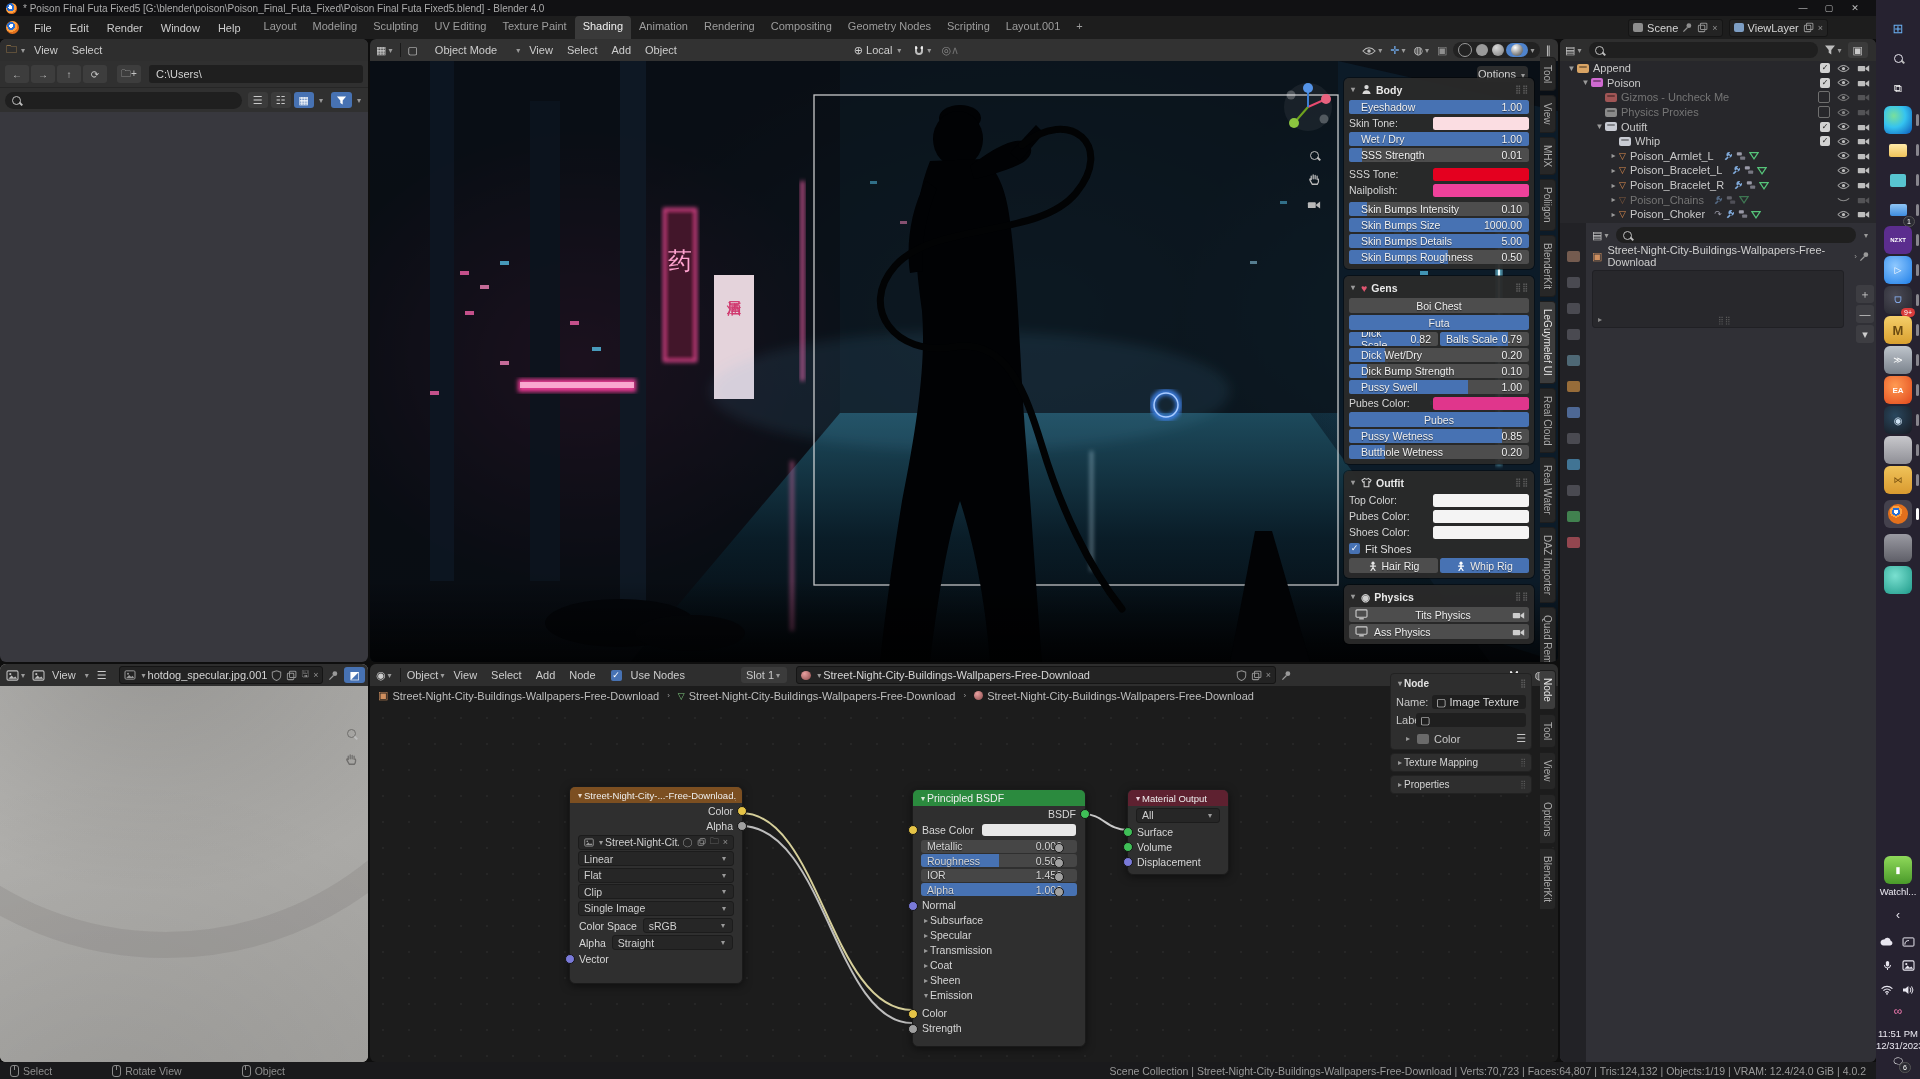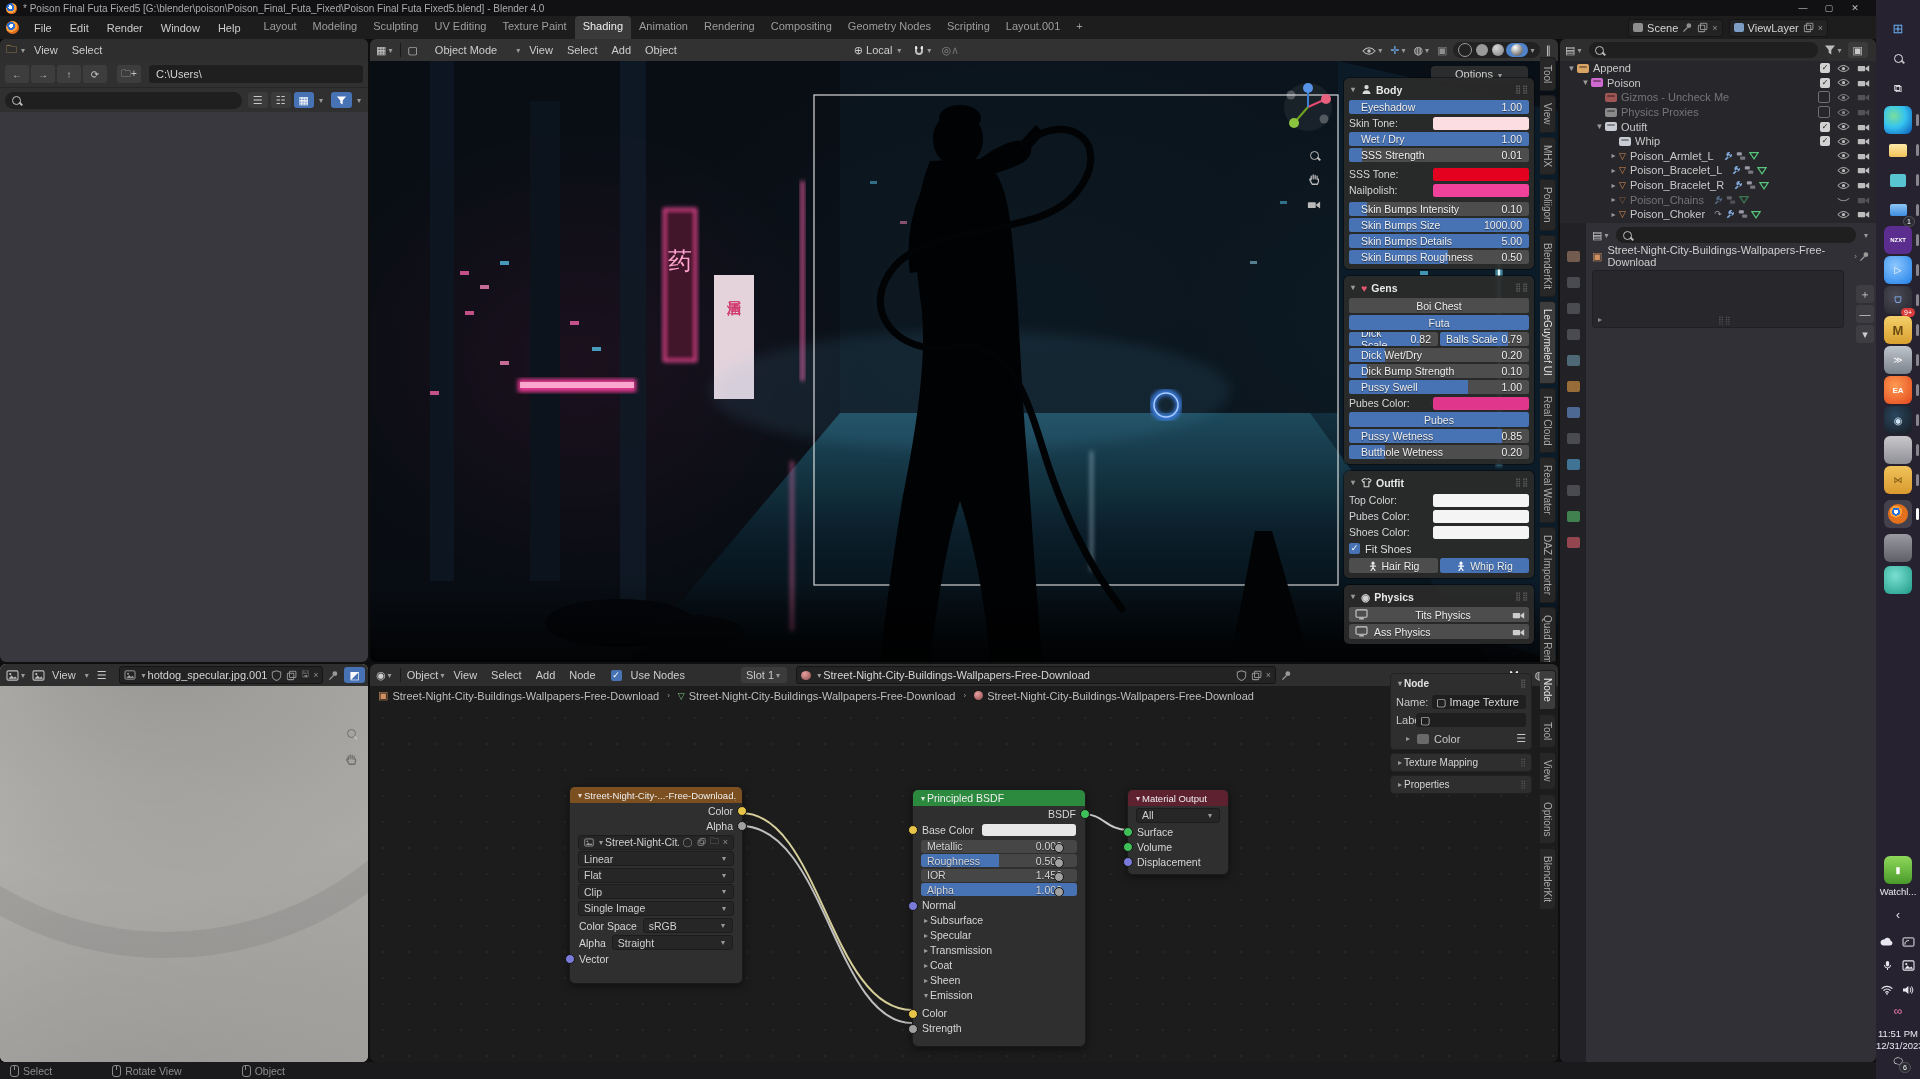--- a/index.html
+++ b/index.html
@@ -60,21 +60,21 @@
   .vp{left:370px;top:39px;width:1188px;height:623px;background:#060a0e;}
   .vp-head{position:relative;z-index:6;}
   .shadegroup{display:flex;align-items:center;background:#222;border-radius:9px;padding:1px 3px;margin-left:6px;}
   .shadedot{width:12px;height:12px;border-radius:50%;margin:0 2px;}
   .sd1{border:1.5px solid #9a9a9a;}
   .sd2{background:#9a9a9a;}
   .sd3{background:radial-gradient(circle at 35% 30%,#d8d8d8,#7a7a7a);}
   .sdactive{background:#4f83cc;border-radius:8px;padding:1px 3px;display:flex;align-items:center;}
   .sd4{background:radial-gradient(circle at 35% 30%,#fff,#888 60%,#444);}
   .optionsbtn{position:absolute;z-index:6;right:30px;top:27px;background:rgba(48,48,48,.9);border-radius:4px;
-              padding:2px 24px;color:#d0d0d0;}
+              padding:2px 1px;color:#d0d0d0;}
   .scene-svg{position:absolute;left:0;top:22px;width:1188px;height:601px;}
   .navgizmo{position:absolute;z-index:5;left:912px;top:42px;width:52px;height:52px;}
   .vptool{position:absolute;z-index:5;left:936px;width:16px;height:16px;color:#b9b9b9;display:flex;align-items:center;justify-content:center;}
 
   
   .np{position:absolute;z-index:7;left:974px;top:39px;width:190px;}
   .npsec{background:rgba(42,42,42,.96);border-radius:5px;margin-bottom:7px;padding:3px 5px 5px 5px;box-shadow:0 0 0 1px rgba(0,0,0,.4);}
   .npsec .sechead{display:flex;align-items:center;height:17px;color:#e8e8e8;font-weight:bold;font-size:10.5px;}
   .sechead .grip{margin-left:auto;color:#5c5c5c;font-size:8px;letter-spacing:1px;}
   .prow{position:relative;height:14px;border-radius:2.5px;background:#4d4d4d;margin-top:2px;display:flex;align-items:center;overflow:hidden;font-size:10.5px;}
@@ -1324,20 +1324,21 @@
     </div>
   </div>
 
   <div class="abs statusbar">
     <span class="mouseic"></span>
       <span>Select</span>
     <span class="mouseic" style="margin-left:60px"></span>
       <span>Rotate View</span>
     <span class="mouseic" style="margin-left:60px"></span>
       <span>Object</span>
+    <span class="stats">Scene Collection | Street-Night-City-Buildings-Wallpapers-Free-Download | Verts:70,723 | Faces:64,807 | Tris:124,132 | Objects:1/19 | VRAM: 12.4/24.0 GiB | 4.0.2</span>
   </div>
 
   <div class="abs taskbar">
     <span class="tbico" style="top:14px">
         <span style="color:#6ab0f3">⊞</span>
       </span>
     <span class="tbico" style="top:44px">
         <span class="mag" style="border-color:#e8e6ef"></span>
       </span>
     <span class="tbico" style="top:74px">

